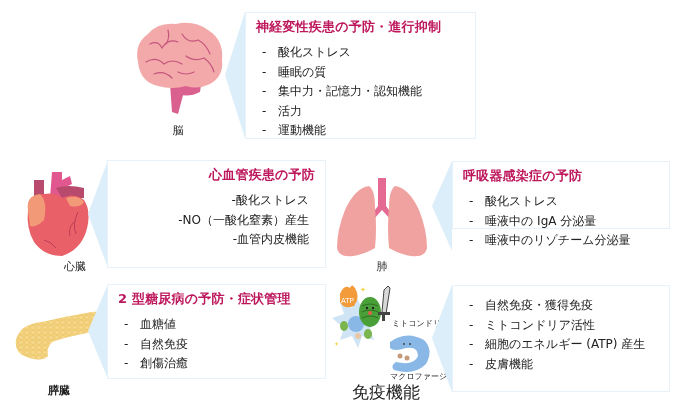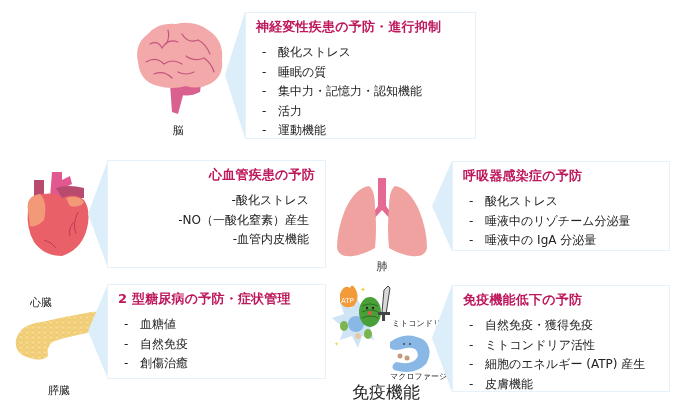--- a/index.html
+++ b/index.html
@@ -57,21 +57,21 @@
     <path d="M6 38 Q4 22 22 22 Q34 20 40 26 Q52 20 62 28 Q70 40 64 60 Q58 78 40 84 Q22 84 12 70 Q4 56 6 38 Z" fill="#ea6068"></path>
     <path d="M6 38 Q4 24 18 22 Q26 30 22 48 Q14 56 8 54 Z" fill="#f29a78"></path>
     <path d="M44 26 Q56 22 62 30 Q58 36 48 34 Z" fill="#f29a78"></path>
     <g fill="none" stroke="#b63a52" stroke-width="0.9">
       <path d="M56 40 Q50 52 54 62"></path>
       <path d="M52 50 Q46 56 48 64"></path>
       <path d="M22 68 Q30 70 34 76"></path>
     </g>
   </svg>
 </div>
-<div class="organ-label" style="left:26px;top:259px;width:30px;margin-top:36px;">心臓</div>
+<div class="organ-label" style="left:60px;top:259px;width:30px;">心臓</div>
 <svg class="pointer" style="left:88px;top:160px;" width="20" height="108" viewBox="0 0 20 108">
   <polygon points="20,0 20,108 0,54" fill="#dbeefa"></polygon>
 </svg>
 <div class="box" style="left:107px;top:160px;width:219px;height:108px;text-align:right;">
   <div class="box-title">心血管疾患の予防</div>
   <ul class="box-list">
     <li><span class="dash">-</span><span>酸化ストレス</span></li>
     <li><span class="dash">-</span><span>NO（一酸化窒素）産生</span></li>
     <li><span class="dash">-</span><span>血管内皮機能</span></li>
   </ul>
@@ -81,41 +81,41 @@
   <svg width="95" height="82" viewBox="0 0 95 82">
     <path d="M43 0 L51 0 L51 28 L60 40 L56 42 L47 32 L38 42 L34 40 L43 28 Z" fill="#e46a94"></path>
     <path d="M34 8 Q20 10 10 32 Q2 52 2 70 Q4 80 18 78 Q30 76 40 70 Q42 50 40 30 Q40 12 34 8 Z" fill="#f0a2a0"></path>
     <path d="M60 8 Q74 10 84 32 Q92 52 92 70 Q90 80 76 78 Q64 76 54 70 Q52 50 54 30 Q54 12 60 8 Z" fill="#f0a2a0"></path>
   </svg>
 </div>
 <div class="organ-label" style="left:372px;top:259px;width:20px;">肺</div>
 <svg class="pointer" style="left:432px;top:161px;" width="20" height="90" viewBox="0 0 20 90">
   <polygon points="20,0 20,90 0,45" fill="#dbeefa"></polygon>
 </svg>
-<div class="box" style="left:452px;top:161px;width:218px;height:90px;">
+<div class="box" style="left:452px;top:161px;width:218px;height:68px;">
   <div class="box-title">呼吸器感染症の予防</div>
   <ul class="box-list">
     <li><span class="dash">-</span><span>酸化ストレス</span></li>
+    <li><span class="dash">-</span><span>唾液中の IgA 分泌量</span></li>
     <li><span class="dash">-</span><span>唾液中のリゾチーム分泌量</span></li>
-    <li><span class="dash">-</span><span>唾液中の IgA 分泌量</span></li>
   </ul>
 </div>
 
 <div class="organ" style="left:12px;top:310px;width:96px;height:52px;">
   <svg width="96" height="52" viewBox="0 0 96 52">
     <defs>
       <pattern id="cells" width="6" height="5" patternUnits="userSpaceOnUse">
         <ellipse cx="3" cy="2.5" rx="2.6" ry="2" fill="#f6d98c" stroke="#e2b85a" stroke-width="0.5"></ellipse>
       </pattern>
     </defs>
     <path d="M4 30 Q8 14 30 12 Q56 6 80 2 Q96 0 94 10 Q90 20 70 24 Q50 28 40 32 Q34 38 36 46 Q30 52 18 48 Q2 44 4 30 Z" fill="#f3d27e"></path>
     <path d="M4 30 Q8 14 30 12 Q56 6 80 2 Q96 0 94 10 Q90 20 70 24 Q50 28 40 32 Q34 38 36 46 Q30 52 18 48 Q2 44 4 30 Z" fill="url(#cells)" opacity="0.85"></path>
   </svg>
 </div>
-<div class="organ-label" style="left:44px;top:383px;width:30px;">膵臓</div>
+<div class="organ-label" style="left:44px;top:383px;width:30px;font-weight:bold;">膵臓</div>
 <svg class="pointer" style="left:88px;top:284px;" width="20" height="95" viewBox="0 0 20 95">
   <polygon points="20,0 20,95 0,47" fill="#dbeefa"></polygon>
 </svg>
 <div class="box" style="left:107px;top:284px;width:219px;height:95px;">
   <div class="box-title">2 型糖尿病の予防・症状管理</div>
   <ul class="box-list">
     <li><span class="dash">-</span><span>血糖値</span></li>
     <li><span class="dash">-</span><span>自然免疫</span></li>
     <li><span class="dash">-</span><span>創傷治癒</span></li>
   </ul>
@@ -153,20 +153,19 @@
       <circle cx="80" cy="60" r="1" fill="#444"></circle>
   </svg>
   <div class="organ-label" style="left:62px;top:34px;font-size:8px;">ミトコンドリア</div>
   <div class="organ-label" style="left:60px;top:87px;font-size:8px;text-align:center;">マクロファージ</div>
 </div>
 <div class="organ-label" style="left:352px;top:381px;width:60px;font-size:17px;">免疫機能</div>
 <svg class="pointer" style="left:432px;top:285px;" width="20" height="107" viewBox="0 0 20 107">
   <polygon points="20,0 20,107 0,53" fill="#dbeefa"></polygon>
 </svg>
 <div class="box" style="left:452px;top:285px;width:218px;height:107px;">
-  <div class="box-title">免疫機能低下の予防</div>
   <ul class="box-list">
     <li><span class="dash">-</span><span>自然免疫・獲得免疫</span></li>
     <li><span class="dash">-</span><span>ミトコンドリア活性</span></li>
     <li><span class="dash">-</span><span>細胞のエネルギー (ATP) 産生</span></li>
     <li><span class="dash">-</span><span>皮膚機能</span></li>
   </ul>
 </div>
 
 </body></html>

